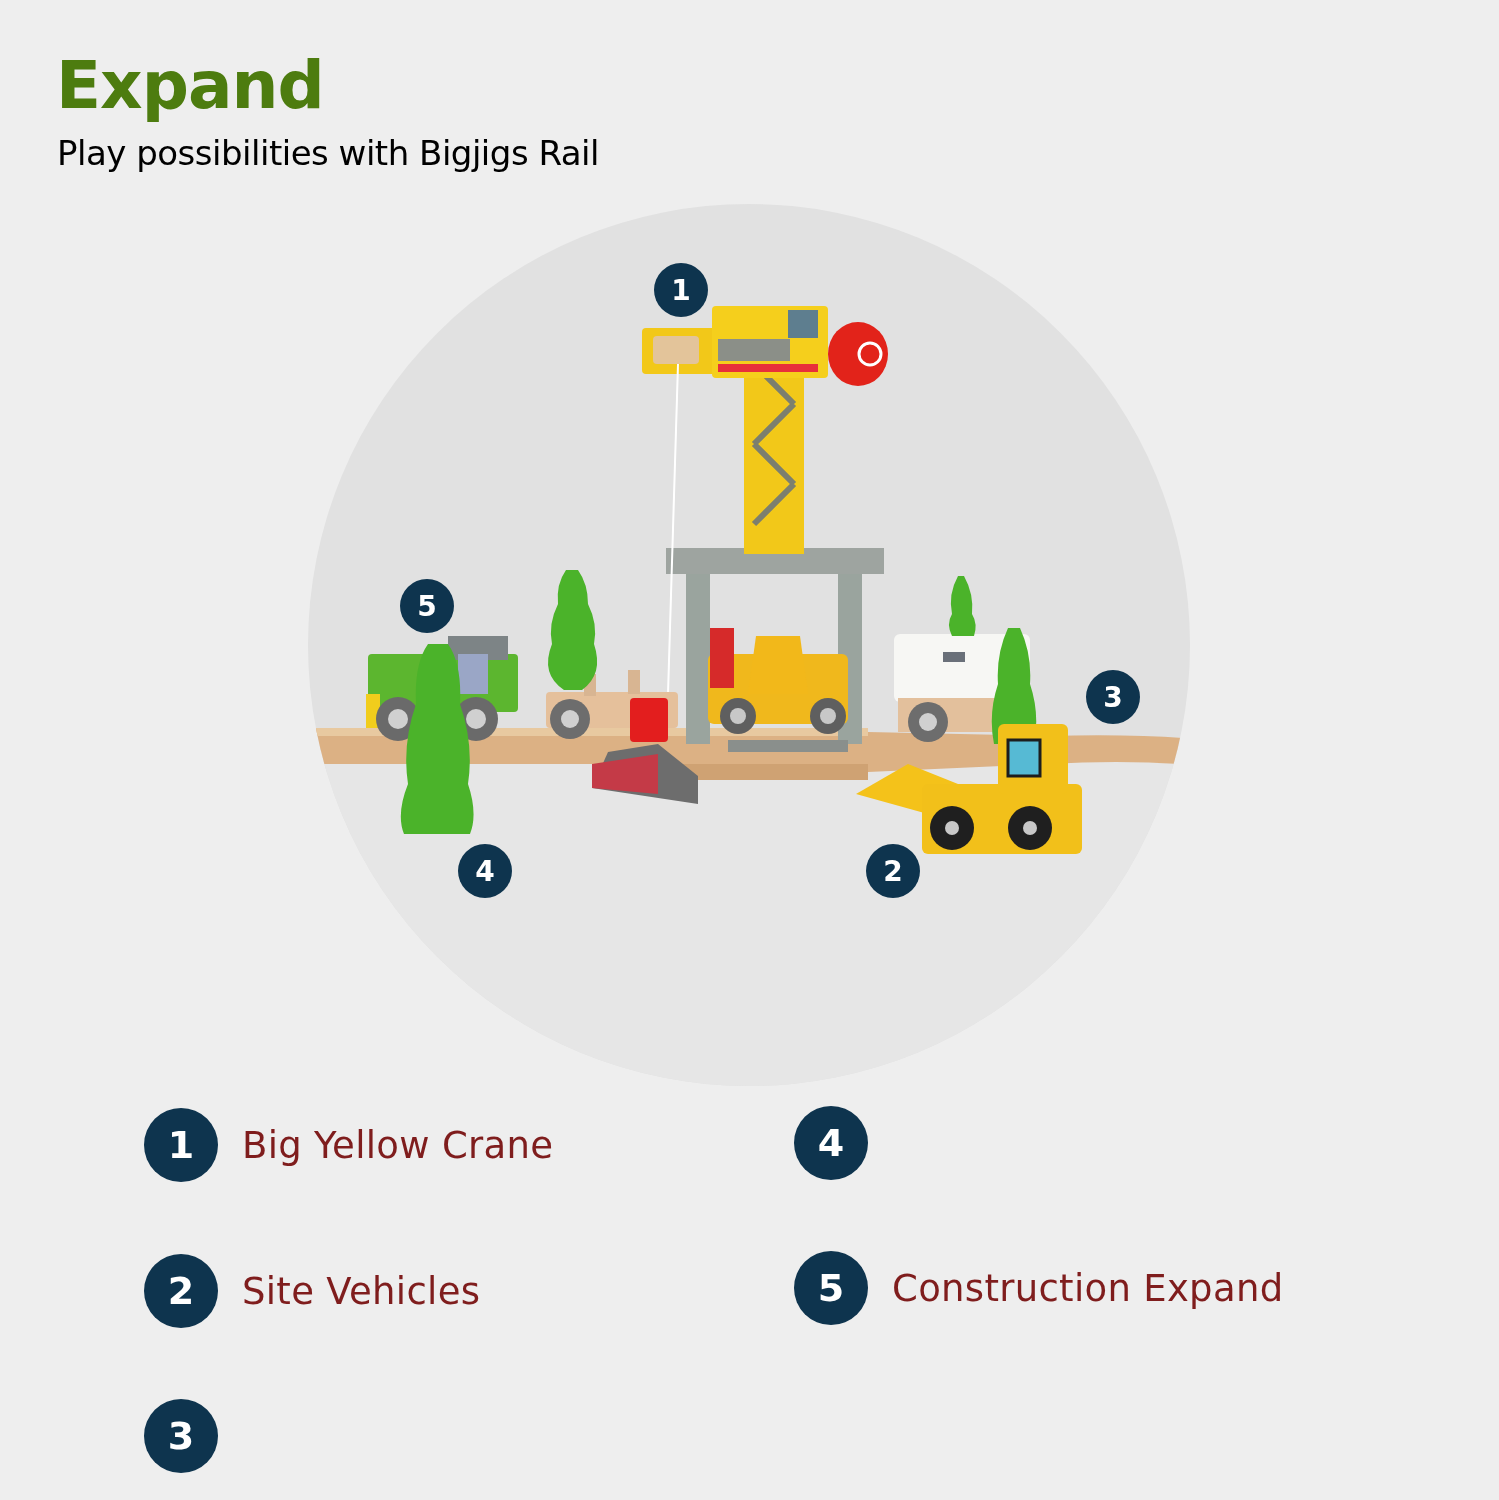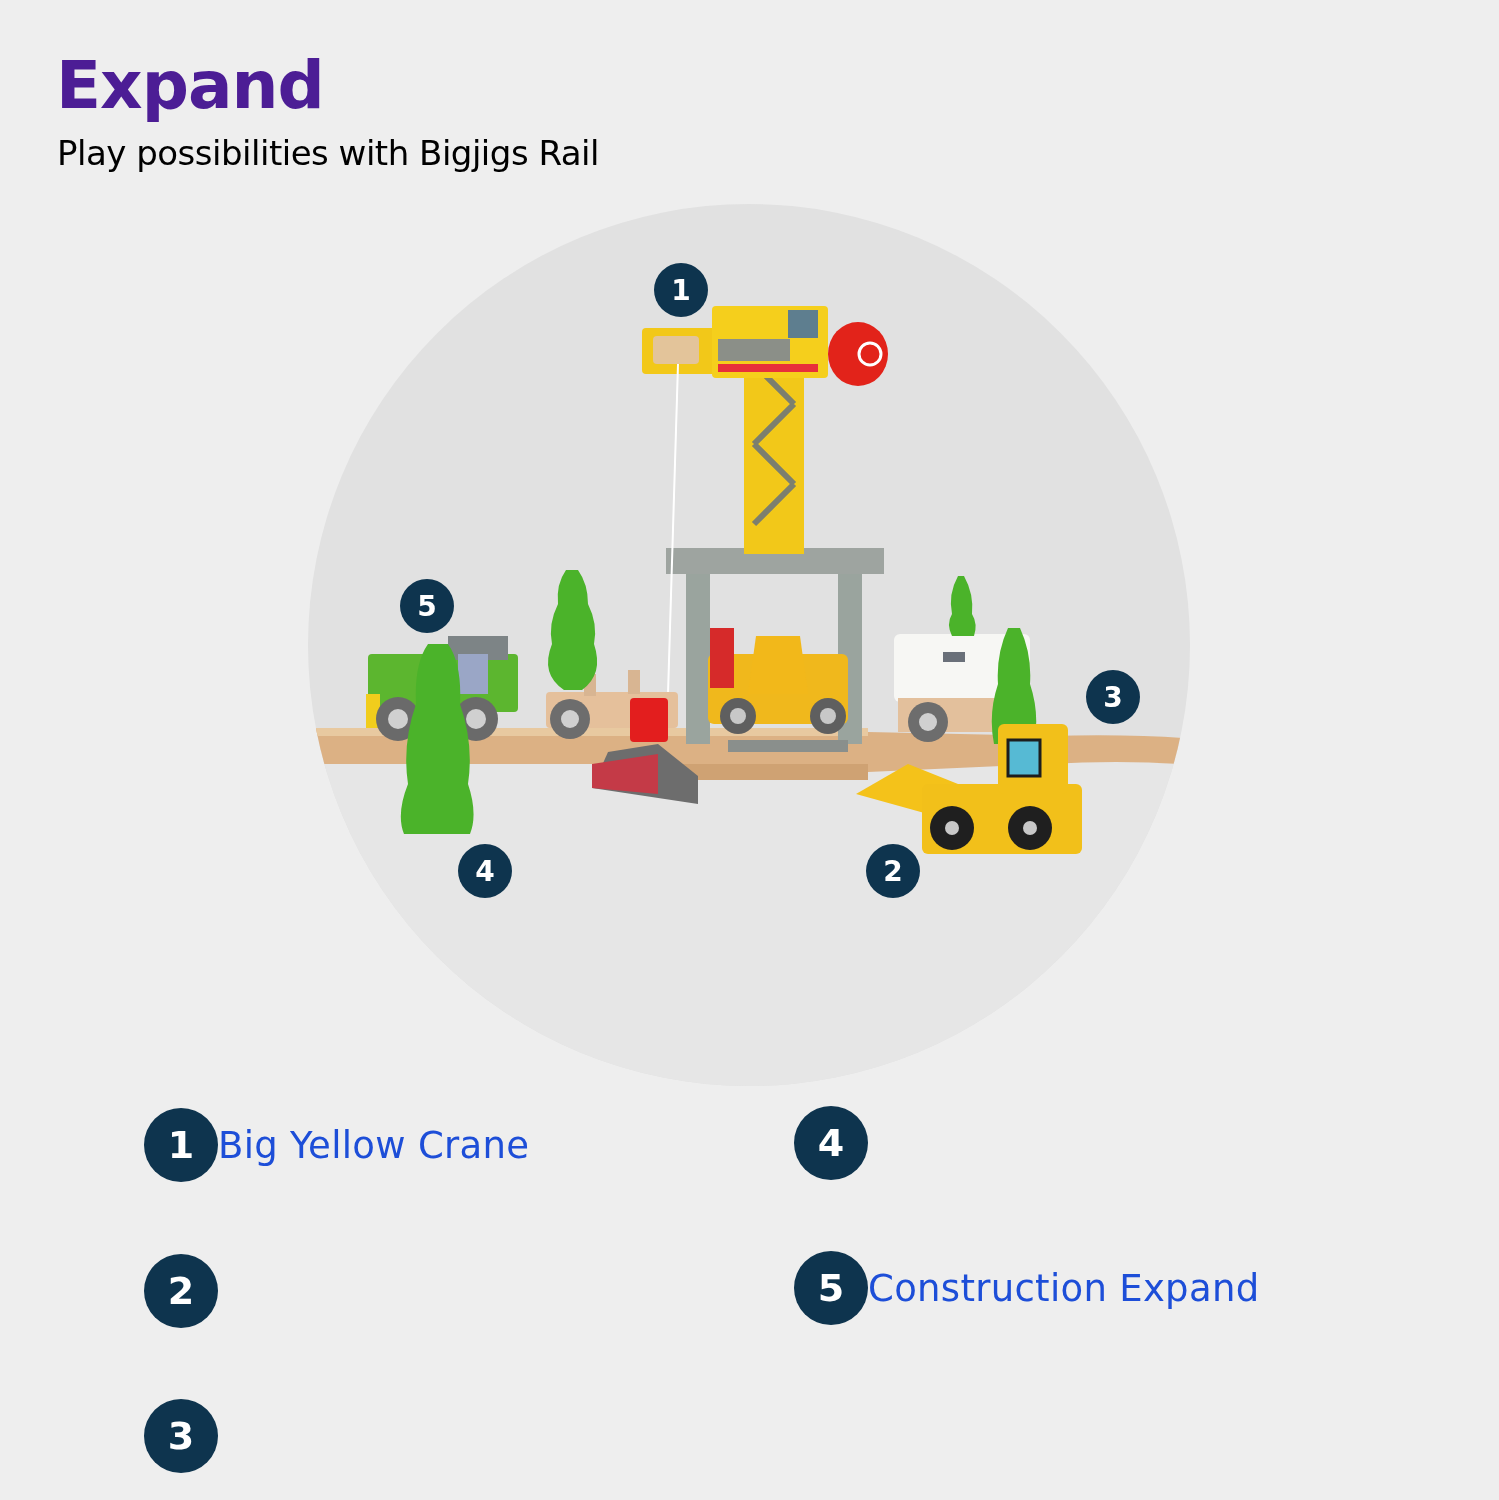--- a/index.html
+++ b/index.html
@@ -3,21 +3,21 @@
 <meta charset="utf-8">
 <style>
   html, body { margin: 0; padding: 0; }
   body {
     width: 1499px; height: 1500px; overflow: hidden;
     background: #eeeeee; position: relative;
     font-family: "DejaVu Sans", sans-serif;
   }
   .title {
     position: absolute; left: 56px; top: 46px;
-    font-size: 66px; font-weight: bold; color: #4c1d95;
+    font-size: 66px; font-weight: bold; color: #4d7c0f;
     letter-spacing: -1px; line-height: 80px;
   }
   .subtitle {
     position: absolute; left: 57px; top: 133px;
     font-size: 34px; color: #000000; line-height: 40px;
     letter-spacing: -0.5px;
   }
   .scene-circle {
     position: absolute; left: 308px; top: 204px;
     width: 882px; height: 882px; border-radius: 50%;
@@ -29,21 +29,21 @@
     background: #0e344e; color: #ffffff; font-weight: bold;
     display: flex; align-items: center; justify-content: center;
     font-family: "DejaVu Sans", sans-serif;
   }
   .badge.small { width: 54px; height: 54px; font-size: 28px; }
   .badge.big { width: 74px; height: 74px; font-size: 38px; }
   .legend-item {
     position: absolute; display: flex; align-items: center;
   }
   .legend-label {
-    font-size: 37px; color: #1d4ed8;
+    margin-left: 24px; font-size: 37px; color: #7f1d1d;
     letter-spacing: 0.3px; white-space: nowrap;
   }
 </style>
 </head>
 <body>
 
 <div class="title">Expand</div>
 <div class="subtitle">Play possibilities with Bigjigs Rail</div>
 
 <div class="scene-circle">
@@ -147,20 +147,21 @@
 <div class="badge small" style="left:1086px; top:670px;">3</div>
 <div class="badge small" style="left:458px; top:844px;">4</div>
 <div class="badge small" style="left:400px; top:579px;">5</div>
 
 <div class="legend-item" style="left:144px; top:1108px;">
   <div class="badge big" style="position:static;">1</div>
   <div class="legend-label">Big Yellow Crane</div>
 </div>
 <div class="legend-item" style="left:144px; top:1254px;">
   <div class="badge big" style="position:static;">2</div>
+  <div class="legend-label">Site Vehicles</div>
 </div>
 <div class="legend-item" style="left:144px; top:1399px;">
   <div class="badge big" style="position:static;">3</div>
 </div>
 <div class="legend-item" style="left:794px; top:1106px;">
   <div class="badge big" style="position:static;">4</div>
 </div>
 <div class="legend-item" style="left:794px; top:1251px;">
   <div class="badge big" style="position:static;">5</div>
   <div class="legend-label">Construction Expand</div>

